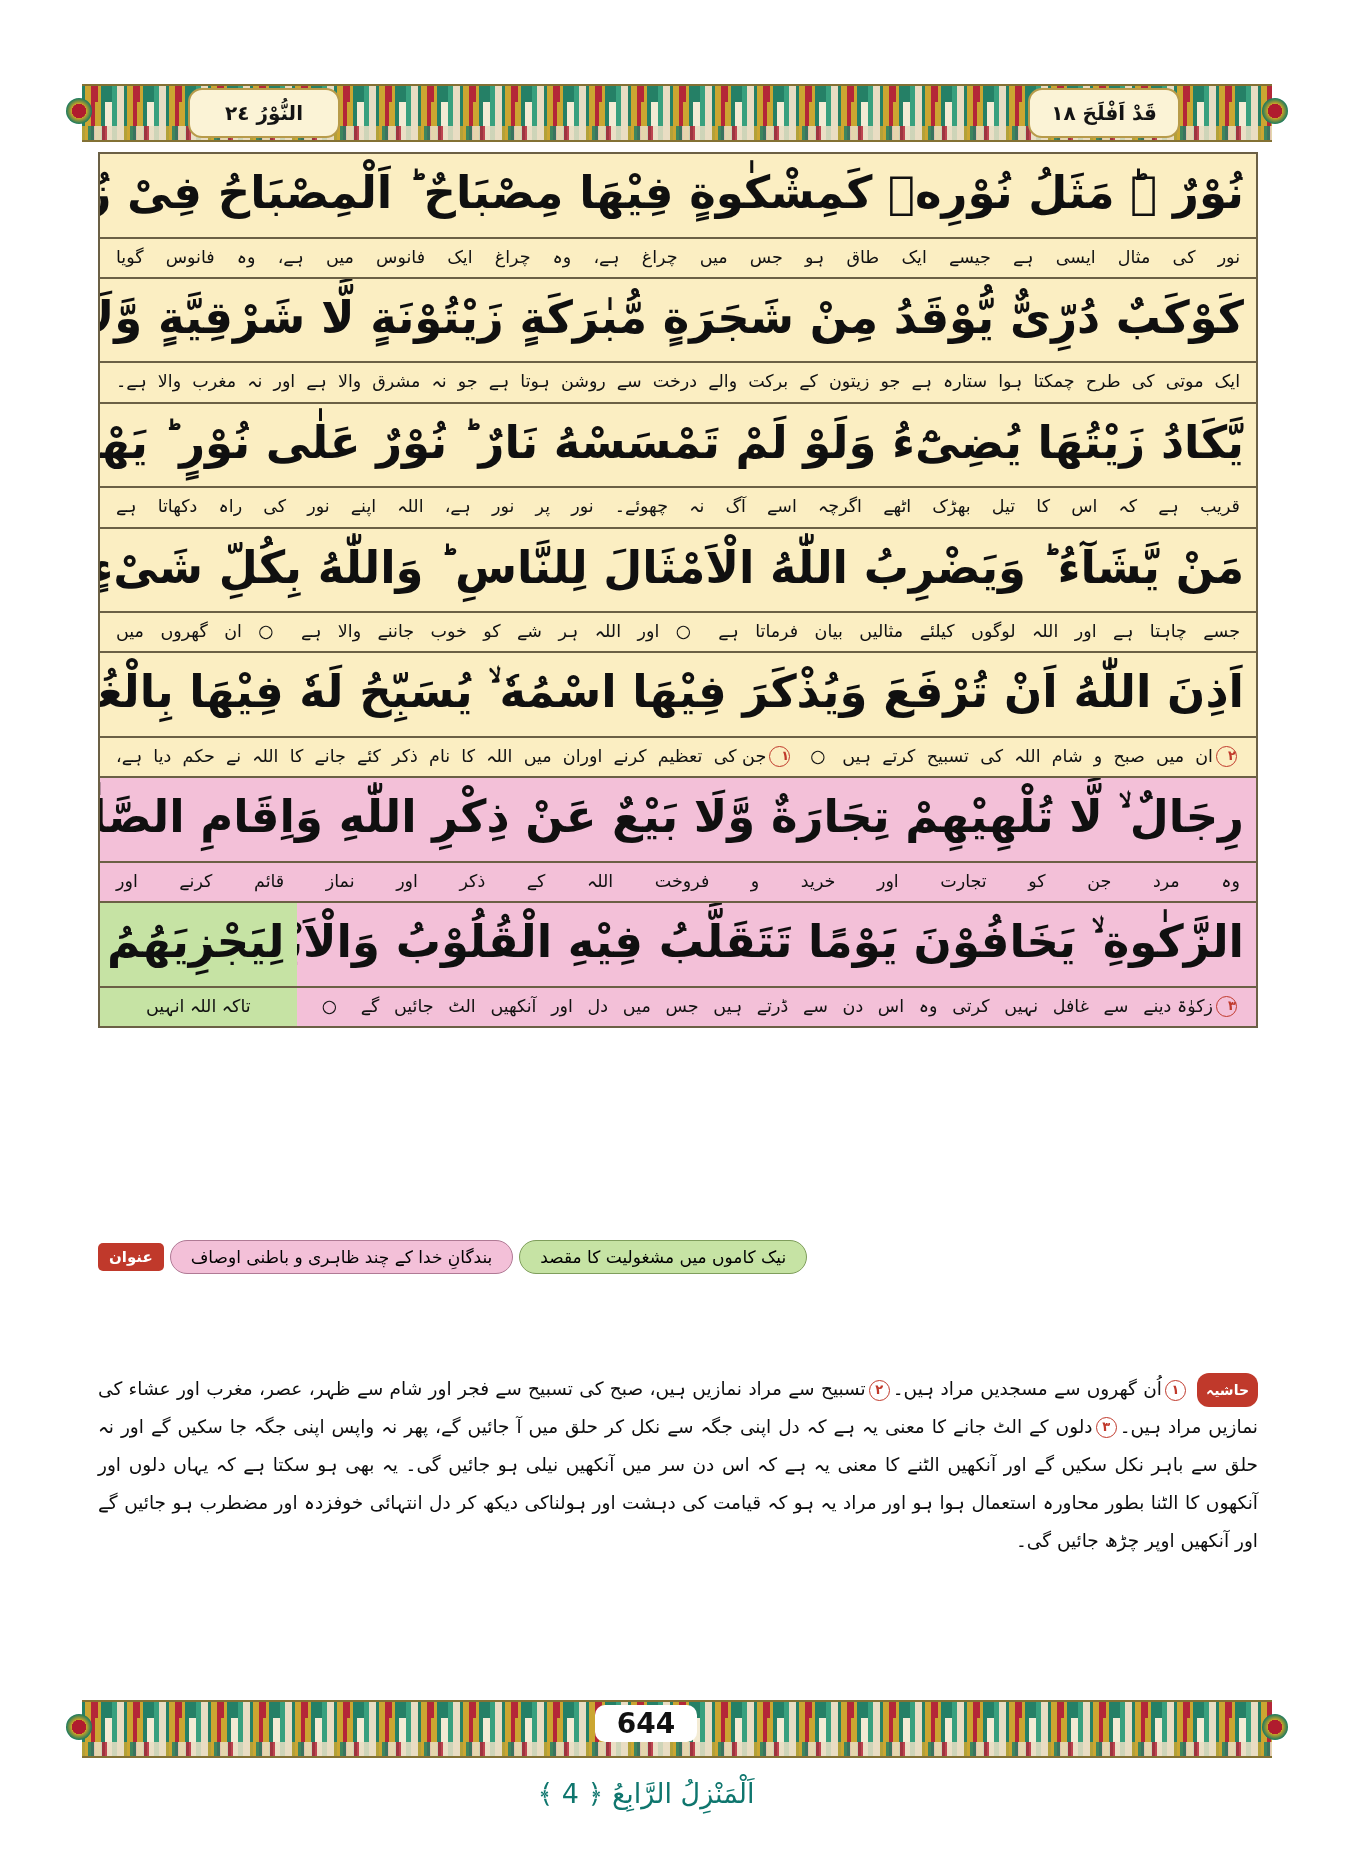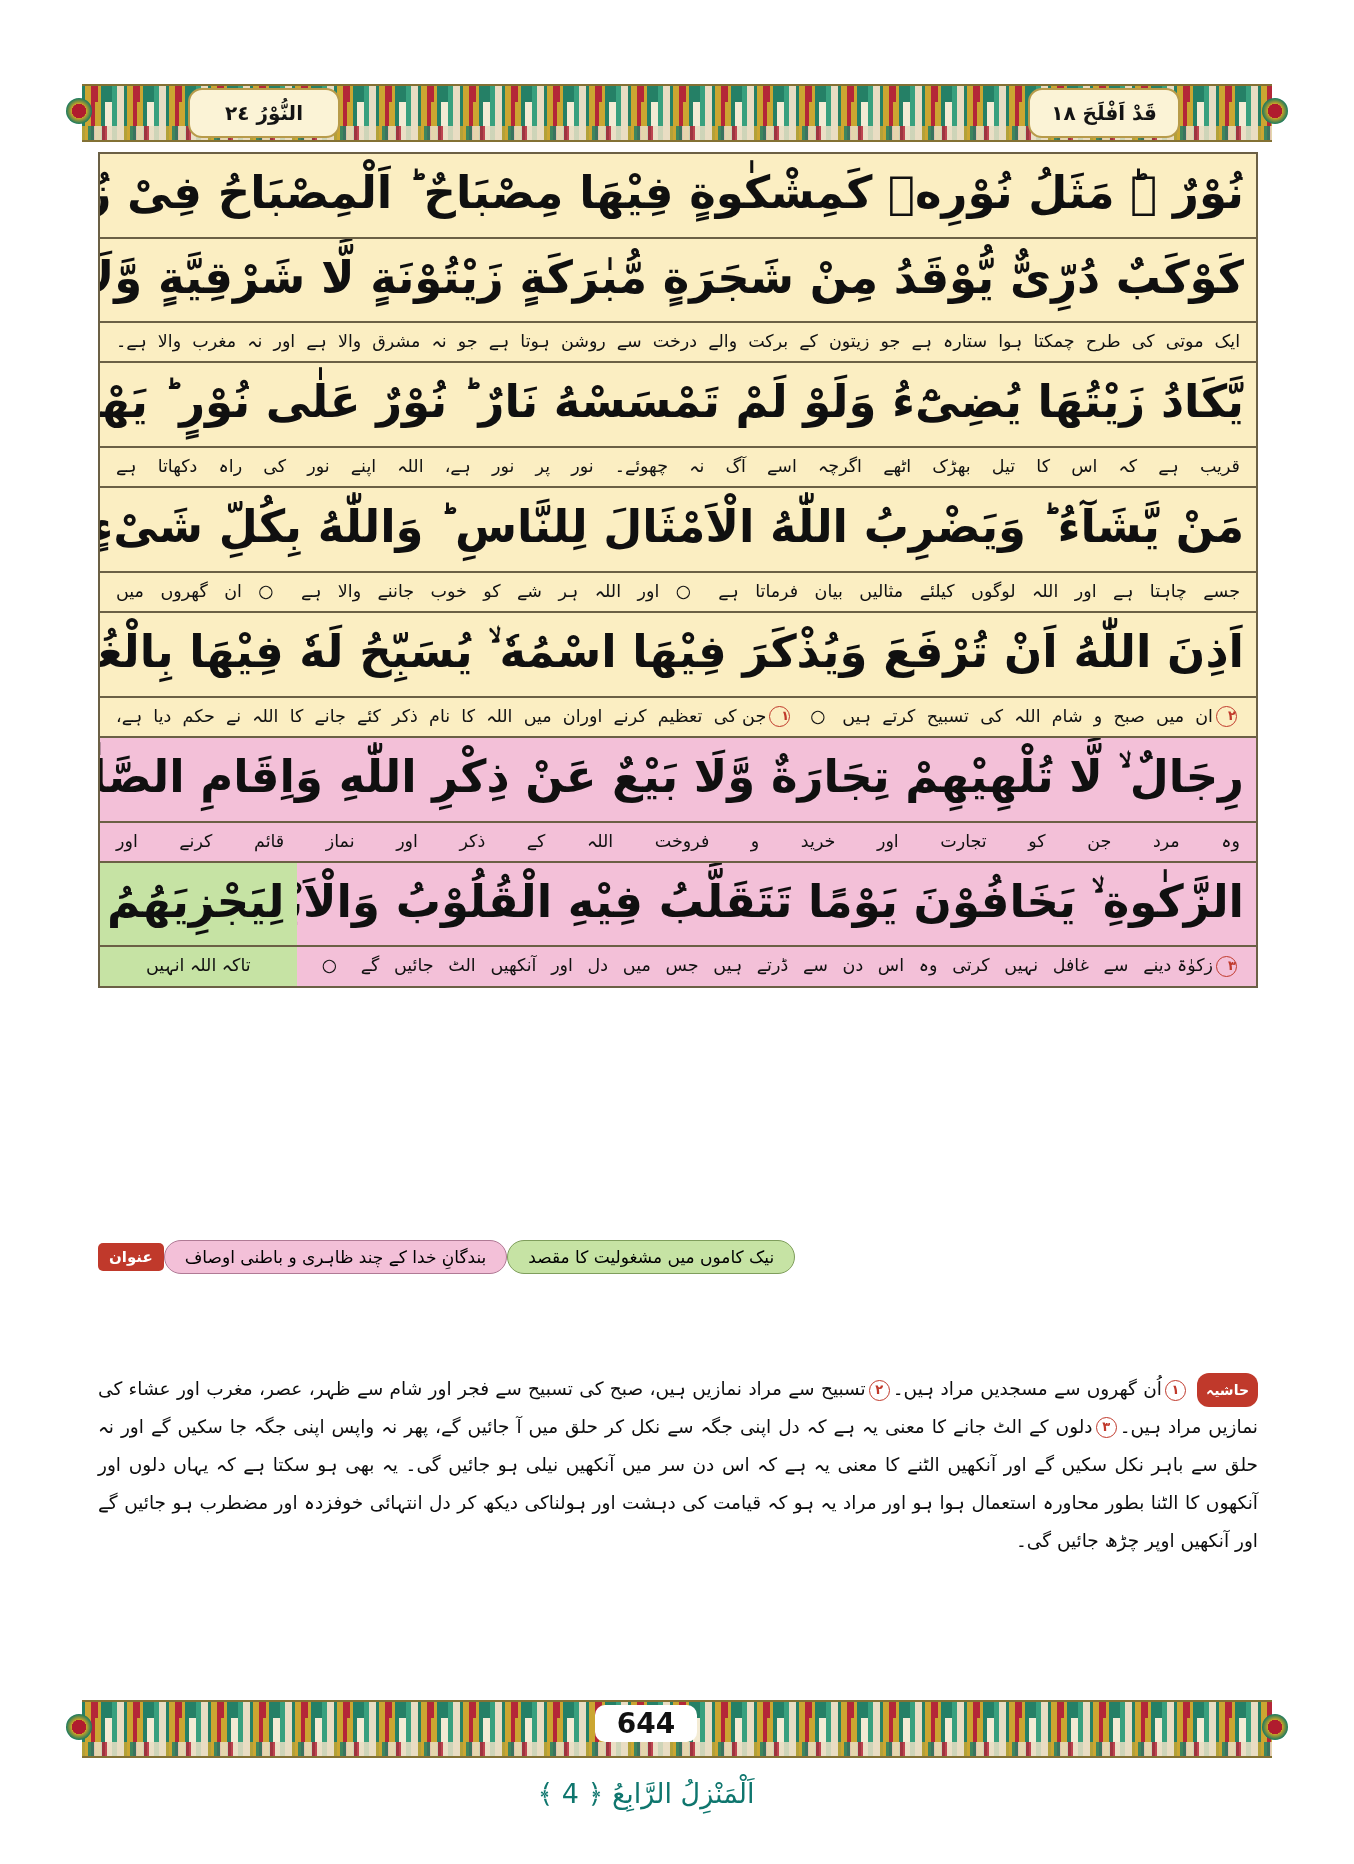--- a/index.html
+++ b/index.html
@@ -157,21 +157,21 @@
   
   .topic-strip {
     position: absolute;
     left: 98px;
     top: 1240px;
     width: 1160px;
     display: flex;
     flex-direction: row-reverse;
     align-items: center;
     justify-content: flex-start;
-    gap: 0;
+    gap: 6px;
     direction: rtl;
     padding-right: 360px;
     box-sizing: border-box;
   }
   .topic-badge {
     background: #c0392b;
     color: #ffffff;
     border-radius: 5px;
     padding: 5px 11px;
     font-size: 15px;
@@ -270,20 +270,23 @@
   <div class="orn-endcap right"></div>
 
   <div class="header-tab" id="surah-tab">النُّوْرُ ٢٤</div>
   <div class="header-tab" id="para-tab">قَدْ اَفْلَحَ ١٨</div>
 
   <div class="quran-frame">
 
     <div class="ayah-row bg-cream">
       <div class="arabic-line">نُوْرٌ ۬ؕ مَثَلُ نُوْرِهٖ كَمِشْكٰوةٍ فِيْهَا مِصْبَاحٌ ؕ اَلْمِصْبَاحُ فِىْ زُجَاجَةٍ ؕ اَلزُّجَاجَةُ كَاَنَّهَا</div>
     </div>
+    <div class="ayah-row bg-cream">
+      <div class="urdu-line">نور کی مثال ایسی ہے جیسے ایک طاق ہو جس میں چراغ ہے، وہ چراغ ایک فانوس میں ہے، وہ فانوس گویا</div>
+    </div>
 
     <div class="ayah-row bg-cream">
       <div class="arabic-line">كَوْكَبٌ دُرِّىٌّ يُّوْقَدُ مِنْ شَجَرَةٍ مُّبٰرَكَةٍ زَيْتُوْنَةٍ لَّا شَرْقِيَّةٍ وَّلَا غَرْبِيَّةٍ ۙ</div>
     </div>
     <div class="ayah-row bg-cream">
       <div class="urdu-line">ایک موتی کی طرح چمکتا ہوا ستارہ ہے جو زیتون کے برکت والے درخت سے روشن ہوتا ہے جو نہ مشرق والا ہے اور نہ مغرب والا ہے۔</div>
     </div>
 
     <div class="ayah-row bg-cream">
       <div class="arabic-line">يَّكَادُ زَيْتُهَا يُضِىْٓءُ وَلَوْ لَمْ تَمْسَسْهُ نَارٌ ؕ نُوْرٌ عَلٰى نُوْرٍ ؕ يَهْدِى اللّٰهُ لِنُوْرِهٖ</div>

